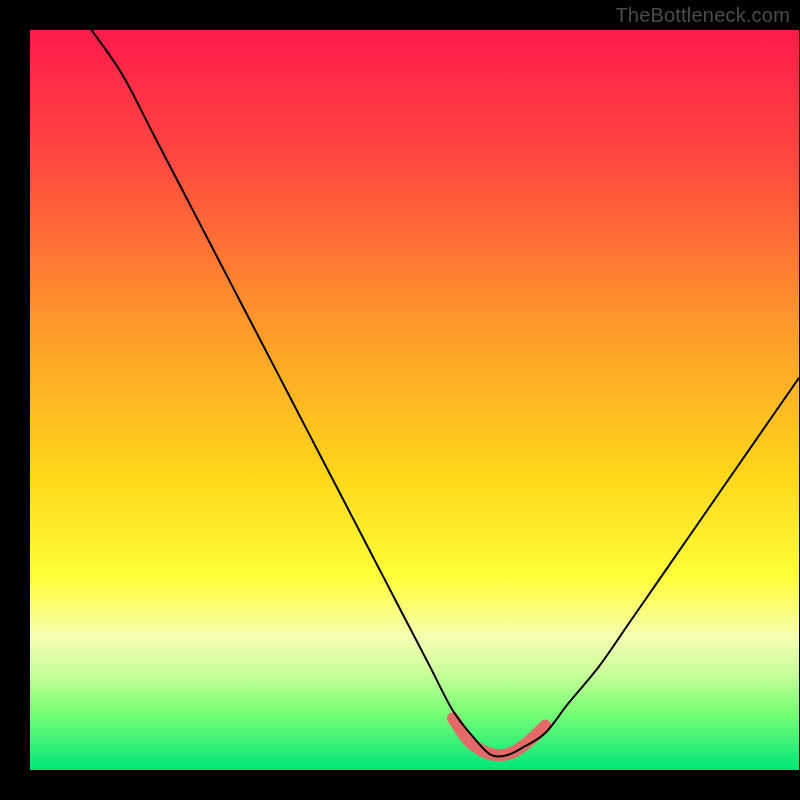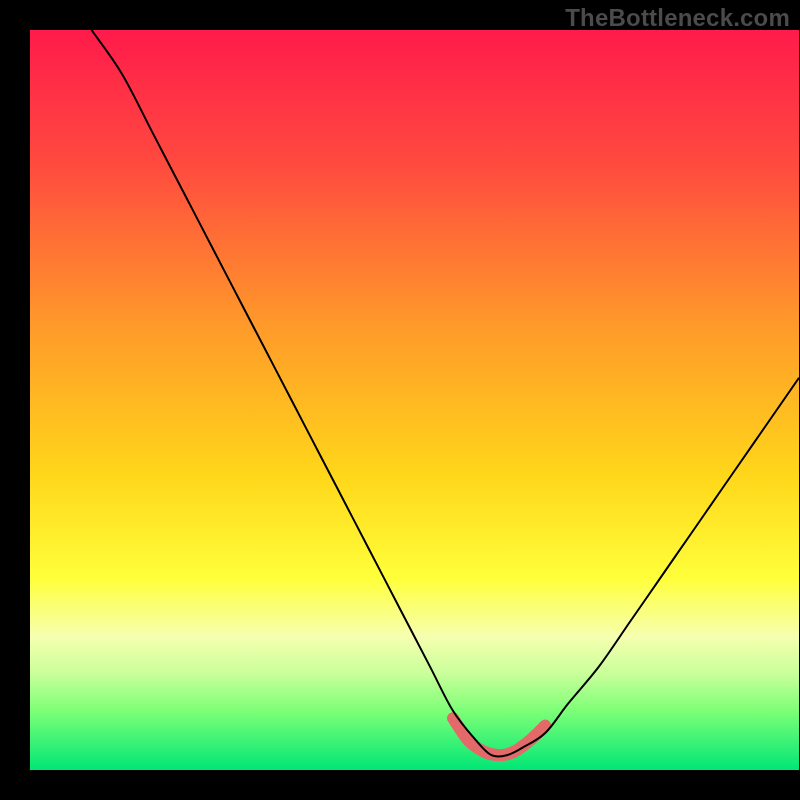--- a/index.html
+++ b/index.html
@@ -15,22 +15,22 @@
     position: relative;
     width: 800px;
     height: 800px;
     background: #000;
   }
   .watermark {
     position: absolute;
     top: 4px;
     right: 10px;
     color: #4b4b4b;
-    font-size: 24px;
-    font-weight: 700;
+    font-size: 20px;
+    font-weight: 400;
     letter-spacing: 0.2px;
     z-index: 5;
     user-select: none;
   }
   .plot-wrap {
     position: absolute;
     left: 30px;
     right: 1px;
     top: 30px;
     bottom: 30px;

